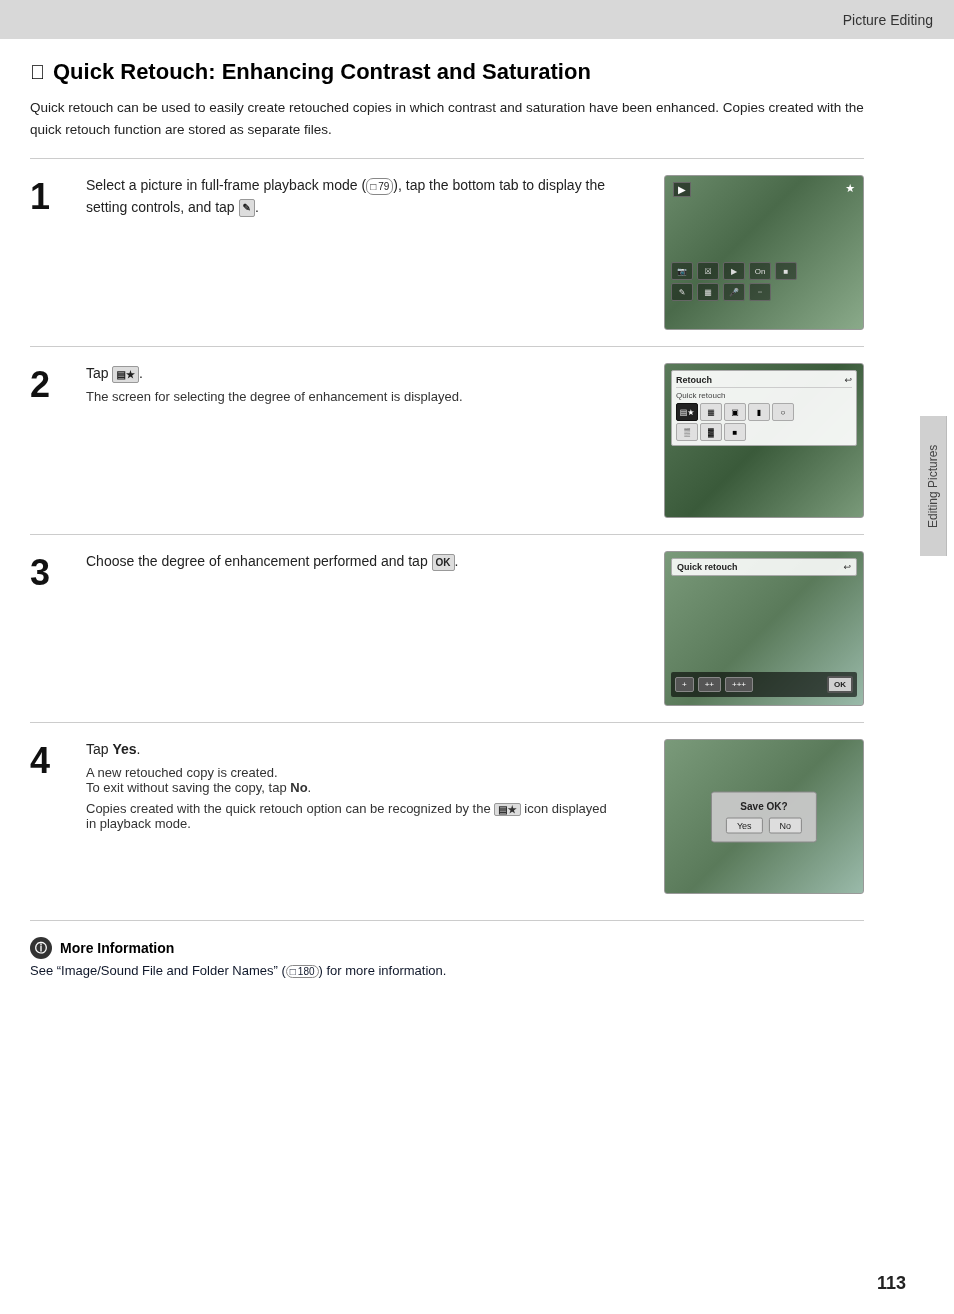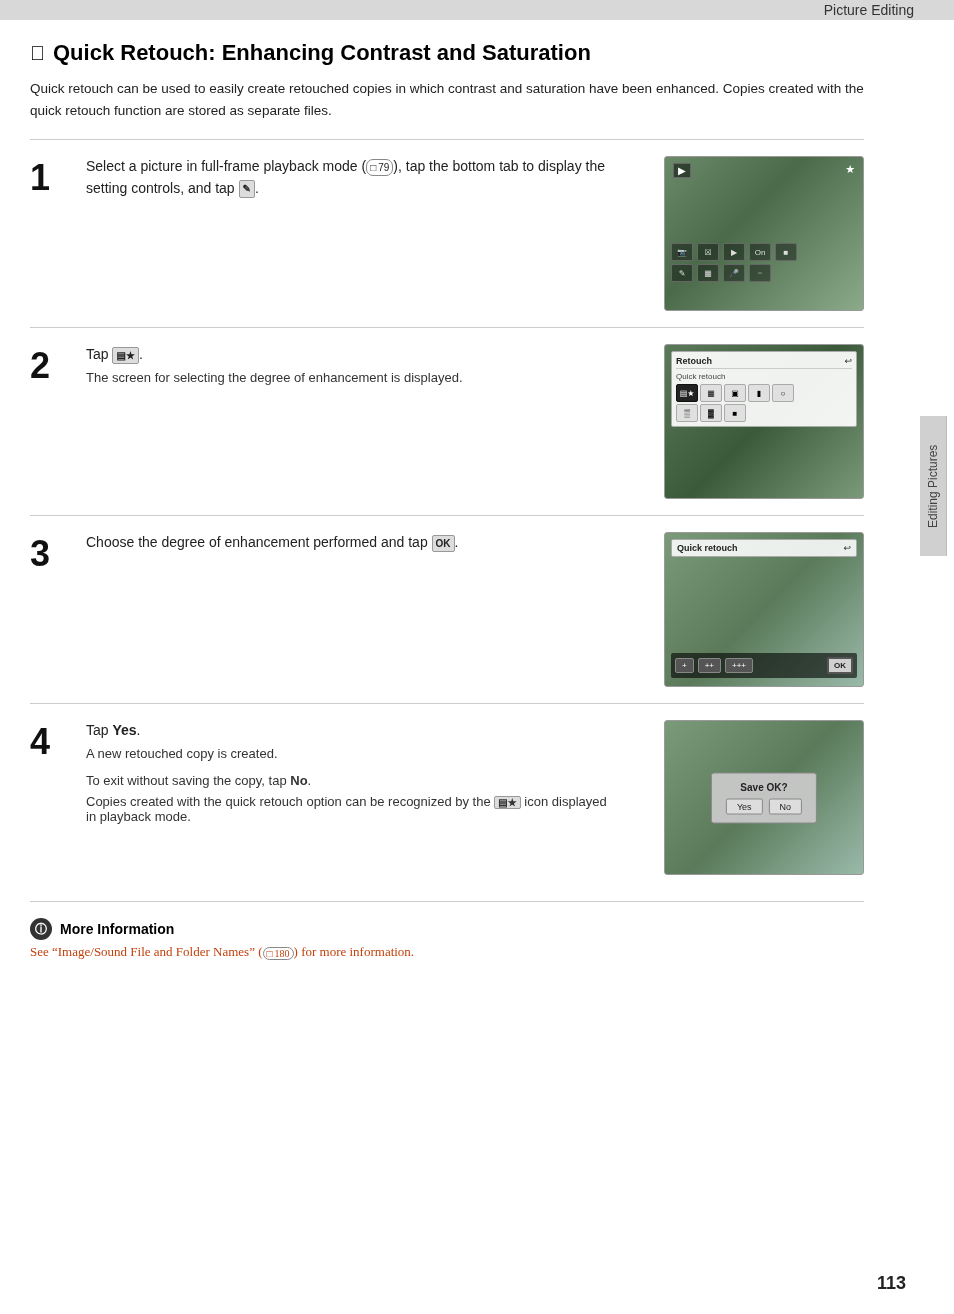--- a/index.html
+++ b/index.html
@@ -13,25 +13,25 @@
     }
     .page {
       width: 954px;
       min-height: 1314px;
       background: #fff;
       position: relative;
     }
     
     .header-band {
       background: #d8d8d8;
-      height: 20px;
+      height: 39px;
       display: flex;
       align-items: center;
       justify-content: flex-end;
-      padding-right: 40px;
+      padding-right: 21px;
     }
     .header-title {
       font-size: 14px;
       color: #333;
     }
     
     .right-sidebar {
       position: absolute;
       right: 0;
       top: 36px;
@@ -321,22 +321,21 @@
       width: 22px; height: 22px;
       background: #333;
       border-radius: 50%;
       display: flex; align-items: center; justify-content: center;
       color: #fff;
       font-size: 12px;
       font-weight: bold;
     }
     .more-info-text {
       font-size: 13px;
-      color: #c2410c;
-      font-family: Liberation Serif, serif;
+      color: #0f172a;
     }
     
     .page-number {
       position: absolute;
       bottom: 20px;
       right: 48px;
       font-size: 18px;
       font-weight: bold;
       color: #222;
     }
@@ -454,21 +453,21 @@
       </div>
     </div>
 
     <div class="step-row">
       <div class="step-number">4</div>
       <div class="step-content">
         <div class="step-text">
           Tap <strong>Yes</strong>.
         </div>
         <div class="step-sub">A new retouched copy is created.</div>
-        <div class="step-sub" style="margin-top:12px">To exit without saving the copy, tap <strong>No</strong>.</div>
+        <div class="step-sub" style="margin-top:0">To exit without saving the copy, tap <strong>No</strong>.</div>
         <div class="step-sub" style="margin-top:6px">Copies created with the quick retouch option can be recognized by the <span class="inline-icon">▤★</span> icon displayed in playback mode.</div>
       </div>
       <div class="step-image img4">
         <div class="save-dialog">
           <div class="save-label">Save OK?</div>
           <div class="save-buttons">
             <div class="save-btn">Yes</div>
             <div class="save-btn">No</div>
           </div>
         </div>

